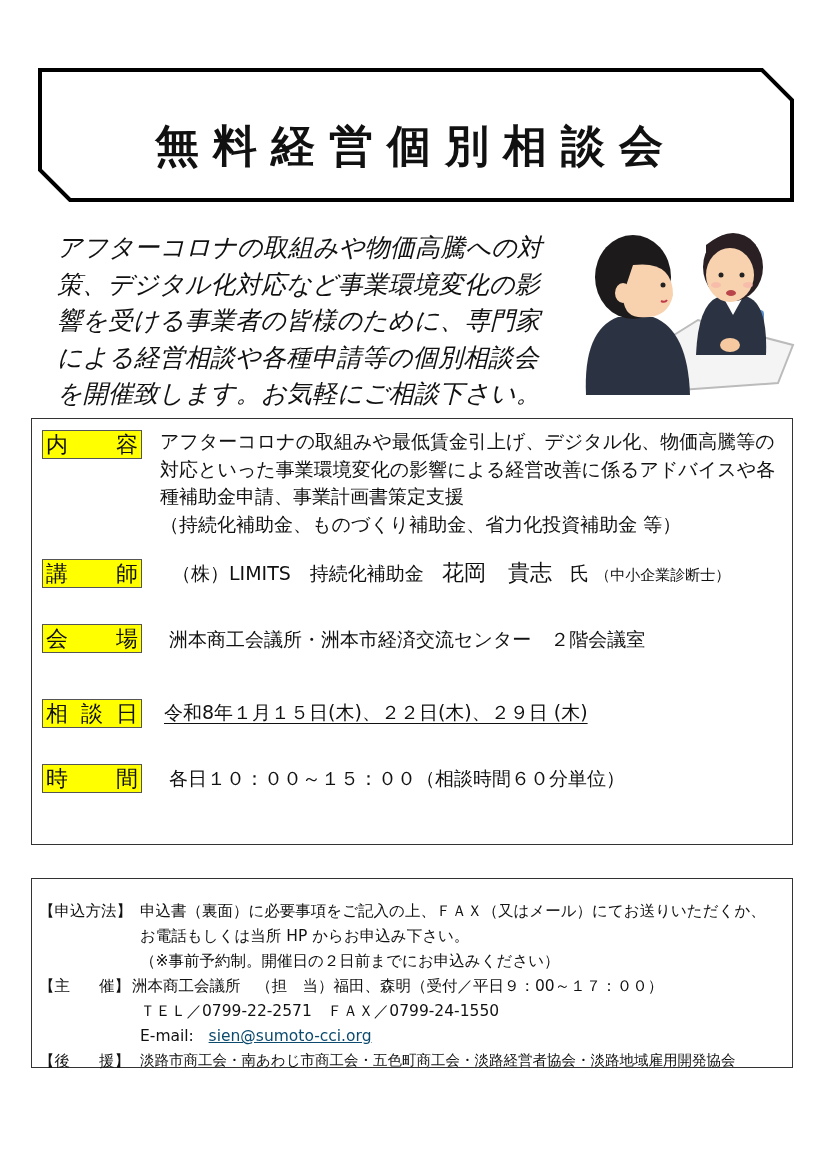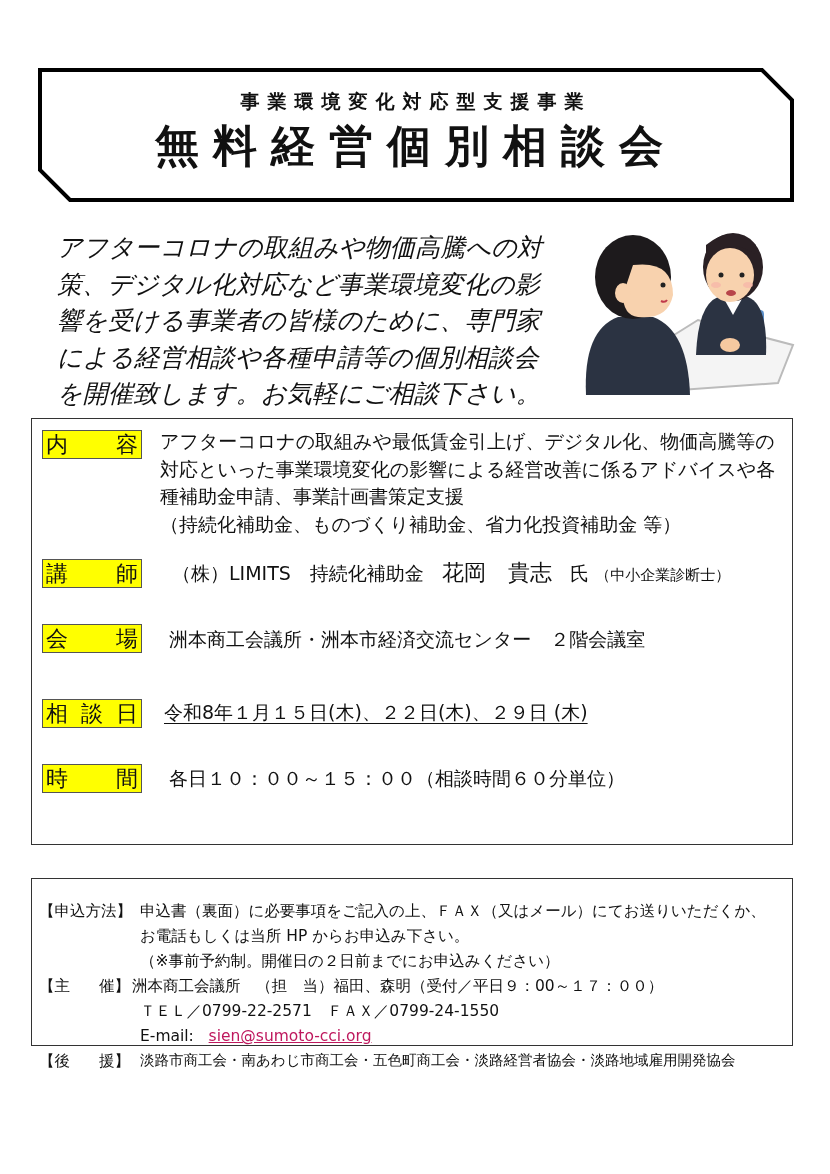--- a/index.html
+++ b/index.html
@@ -29,34 +29,33 @@
            border:1px solid #555; box-sizing:border-box; font-size:22px; line-height:27px;
            display:flex; justify-content:space-between; padding:0 3px; }
   .row-text { position:absolute; left:128px; font-size:19px; line-height:27.5px; white-space:nowrap; }
   .lecturer { font-size:19px; }
   .lecturer .big { font-size:22px; }
   .lecturer .small { font-size:15px; }
   .date { text-decoration:underline; text-underline-offset:4px; font-size:19px;text-align:center; }
   .note { font-size:13px; }
 
   
-  .apply { position:absolute; left:31px; top:878px; width:762px; height:168px;
+  .apply { position:absolute; left:31px; top:878px; width:762px; height:190px;
            border:1.5px solid #333; box-sizing:border-box; font-size:15.5px; }
   .apply .ln { position:absolute; white-space:nowrap; }
   .apply .key { position:absolute; left:7px; }
-  .email-link { color:#be185d; text-decoration:underline; }
+  .email-link { color:#0c4a6e; text-decoration:underline; }
 </style>
 </head>
 <body>
 
 <div class="banner">
   <svg width="758" height="136" viewBox="0 0 758 136">
     <polygon points="3,3 725,3 755,33 755,133 33,133 3,103" fill="#fff" stroke="#000" stroke-width="4"></polygon>
   </svg>
-  <div class="sub">事業環境変化対応型支援事業</div>
   <div class="main">無料経営個別相談会</div>
 </div>
 
 <div class="intro">
   <div>アフターコロナの取組みや物価高騰への対</div>
   <div>策、デジタル化対応など事業環境変化の影</div>
   <div>響を受ける事業者の皆様のために、専門家</div>
   <div>による経営相談や各種申請等の個別相談会</div>
   <div>を開催致します。お気軽にご相談下さい。</div>
 </div>

